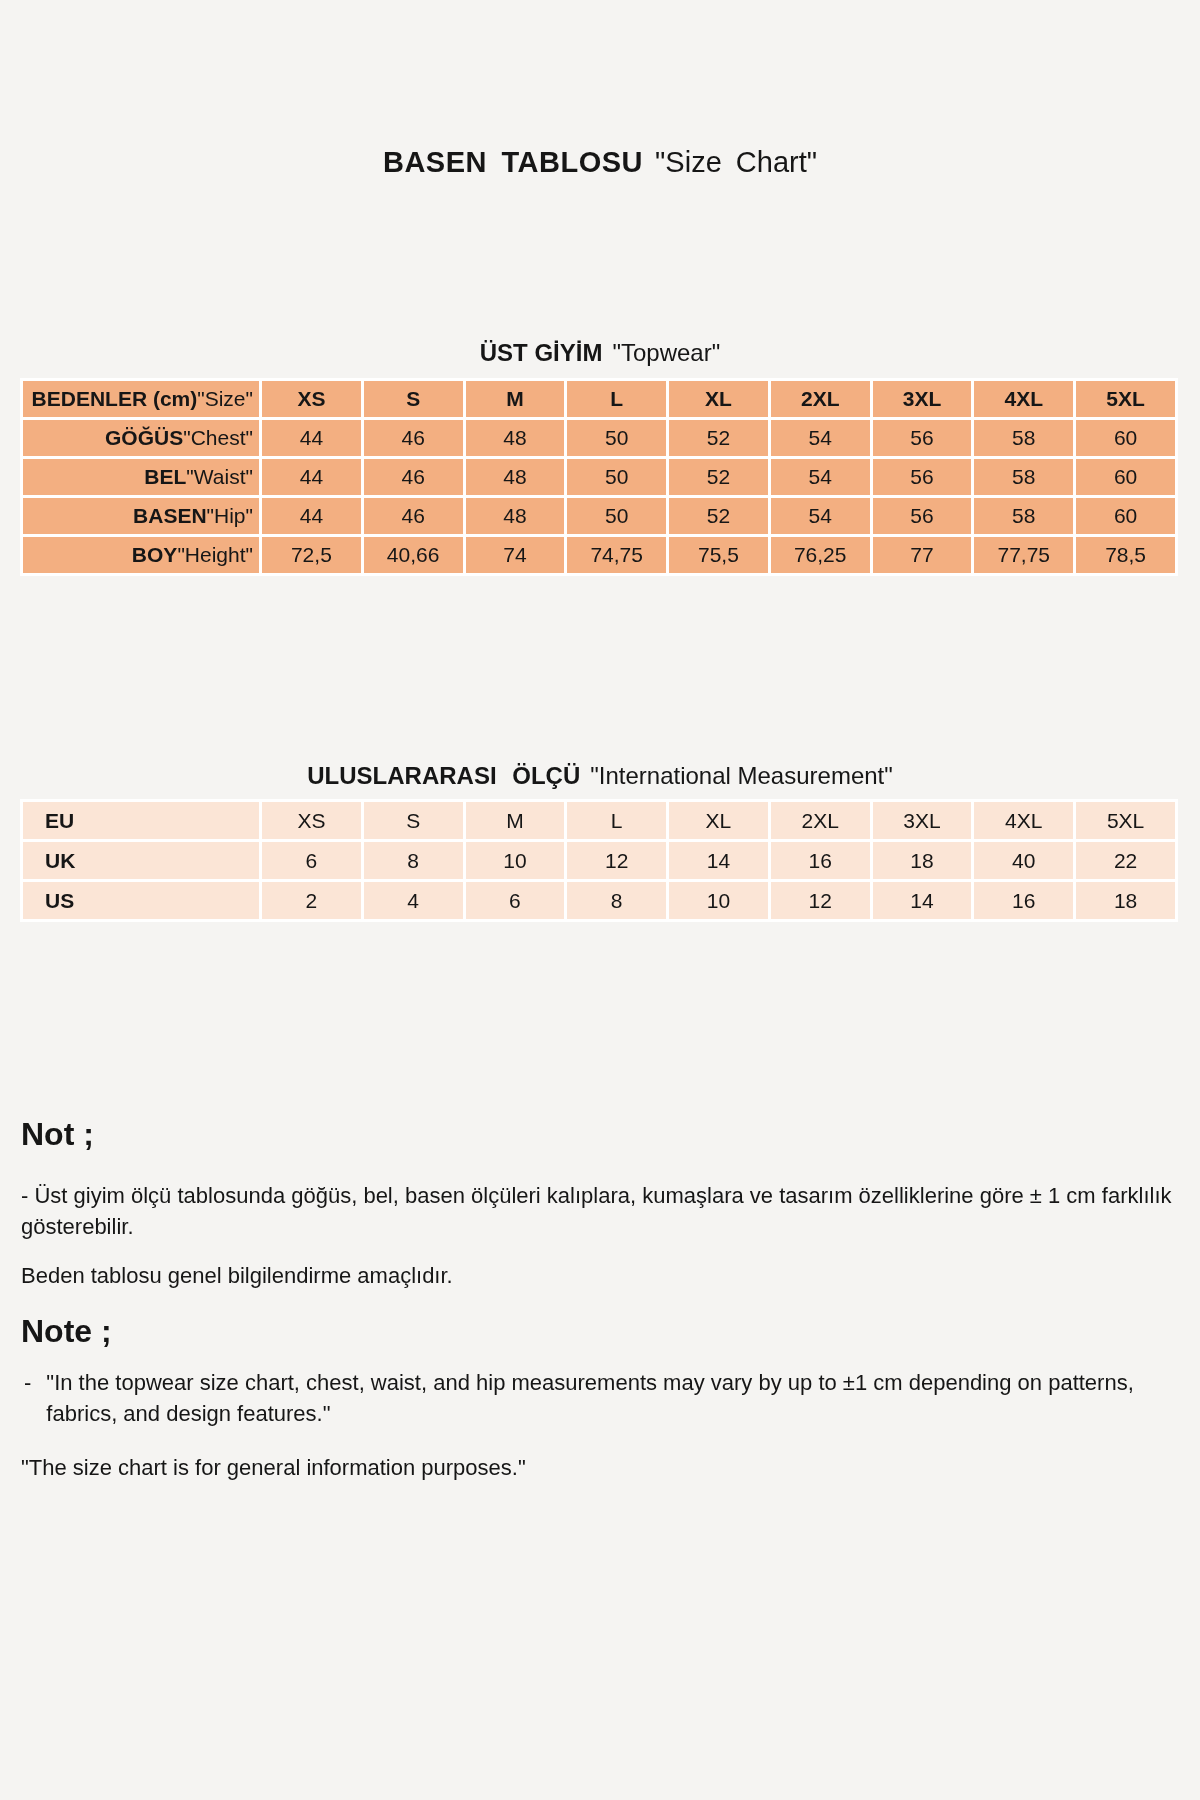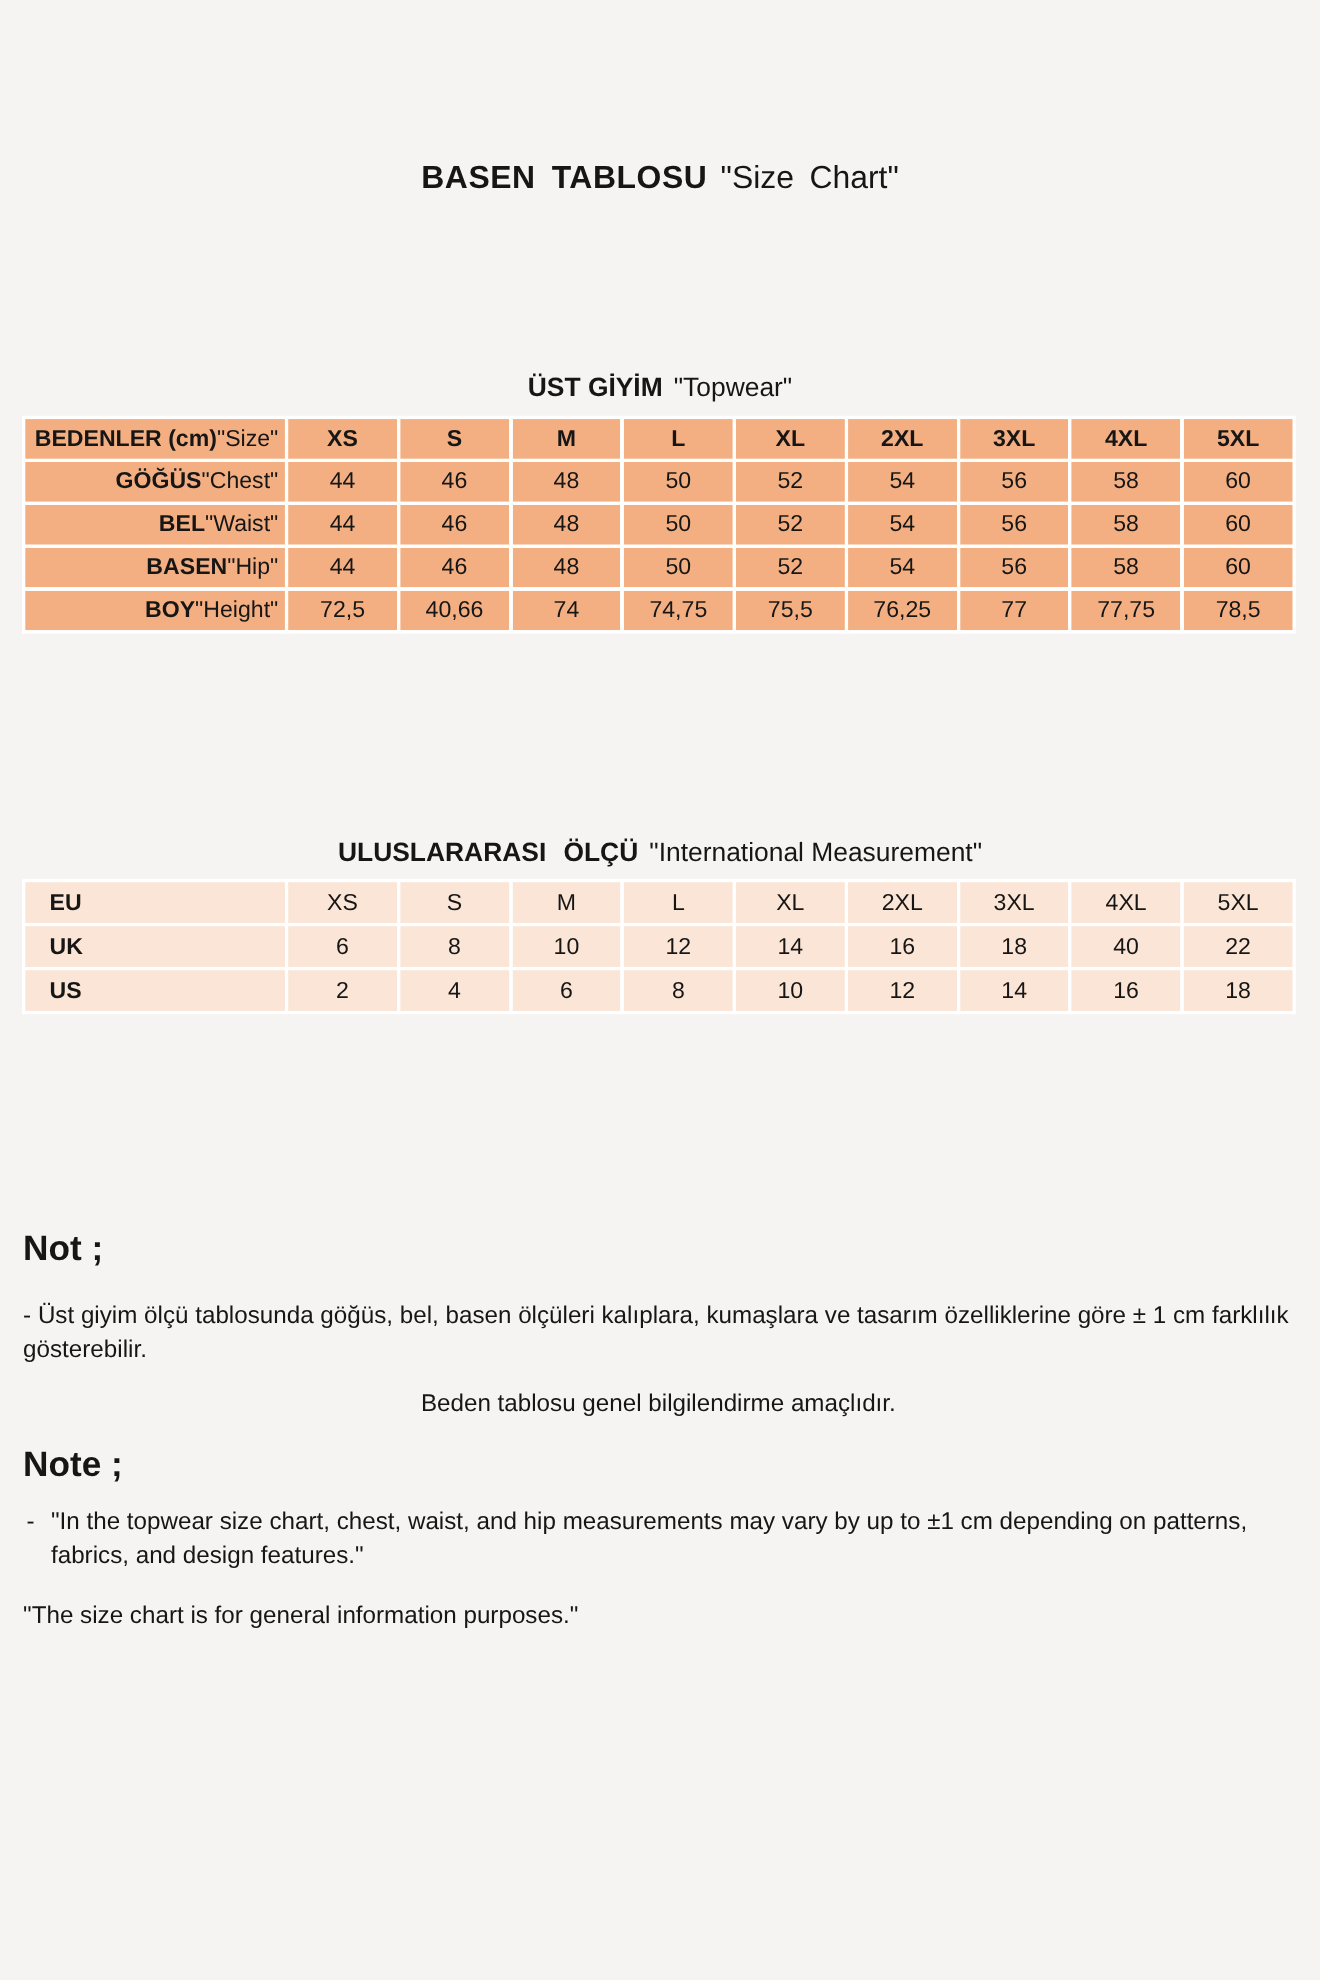--- a/index.html
+++ b/index.html
@@ -44,21 +44,21 @@
   td.lbl .in{display:flex;justify-content:flex-end;align-items:center;padding:0 6px 0 12px;}
   td.lbl .b{font-weight:bold;white-space:nowrap;}
   td.lbl .q{font-weight:normal;white-space:nowrap;}
   .t2 td.lbl2{text-align:left;padding-left:22px;font-weight:bold;}
 
   
   .note-head{font-size:32px;font-weight:bold;left:21px;}
   .note-body{font-size:22px;left:21px;width:1155px;line-height:31px;}
   .nh-tr{top:1116px;}
   .nb-tr-bullet{top:1180px;}
-  .nb-tr-general{top:1260px;text-align:center;}
+  .nb-tr-general{top:1260px;}
   .nh-en{top:1313px;}
   .nb-en-bullet{top:1367px;left:24px;display:flex;gap:15px;}
   .nb-en-bullet .dash{flex:0 0 auto;}
   .nb-en-bullet .txt{flex:1 1 auto;}
   .nb-en-general{top:1452px;}
   .bold{font-weight:normal;margin-top:48px;}
 </style>
 </head>
 <body>
 

